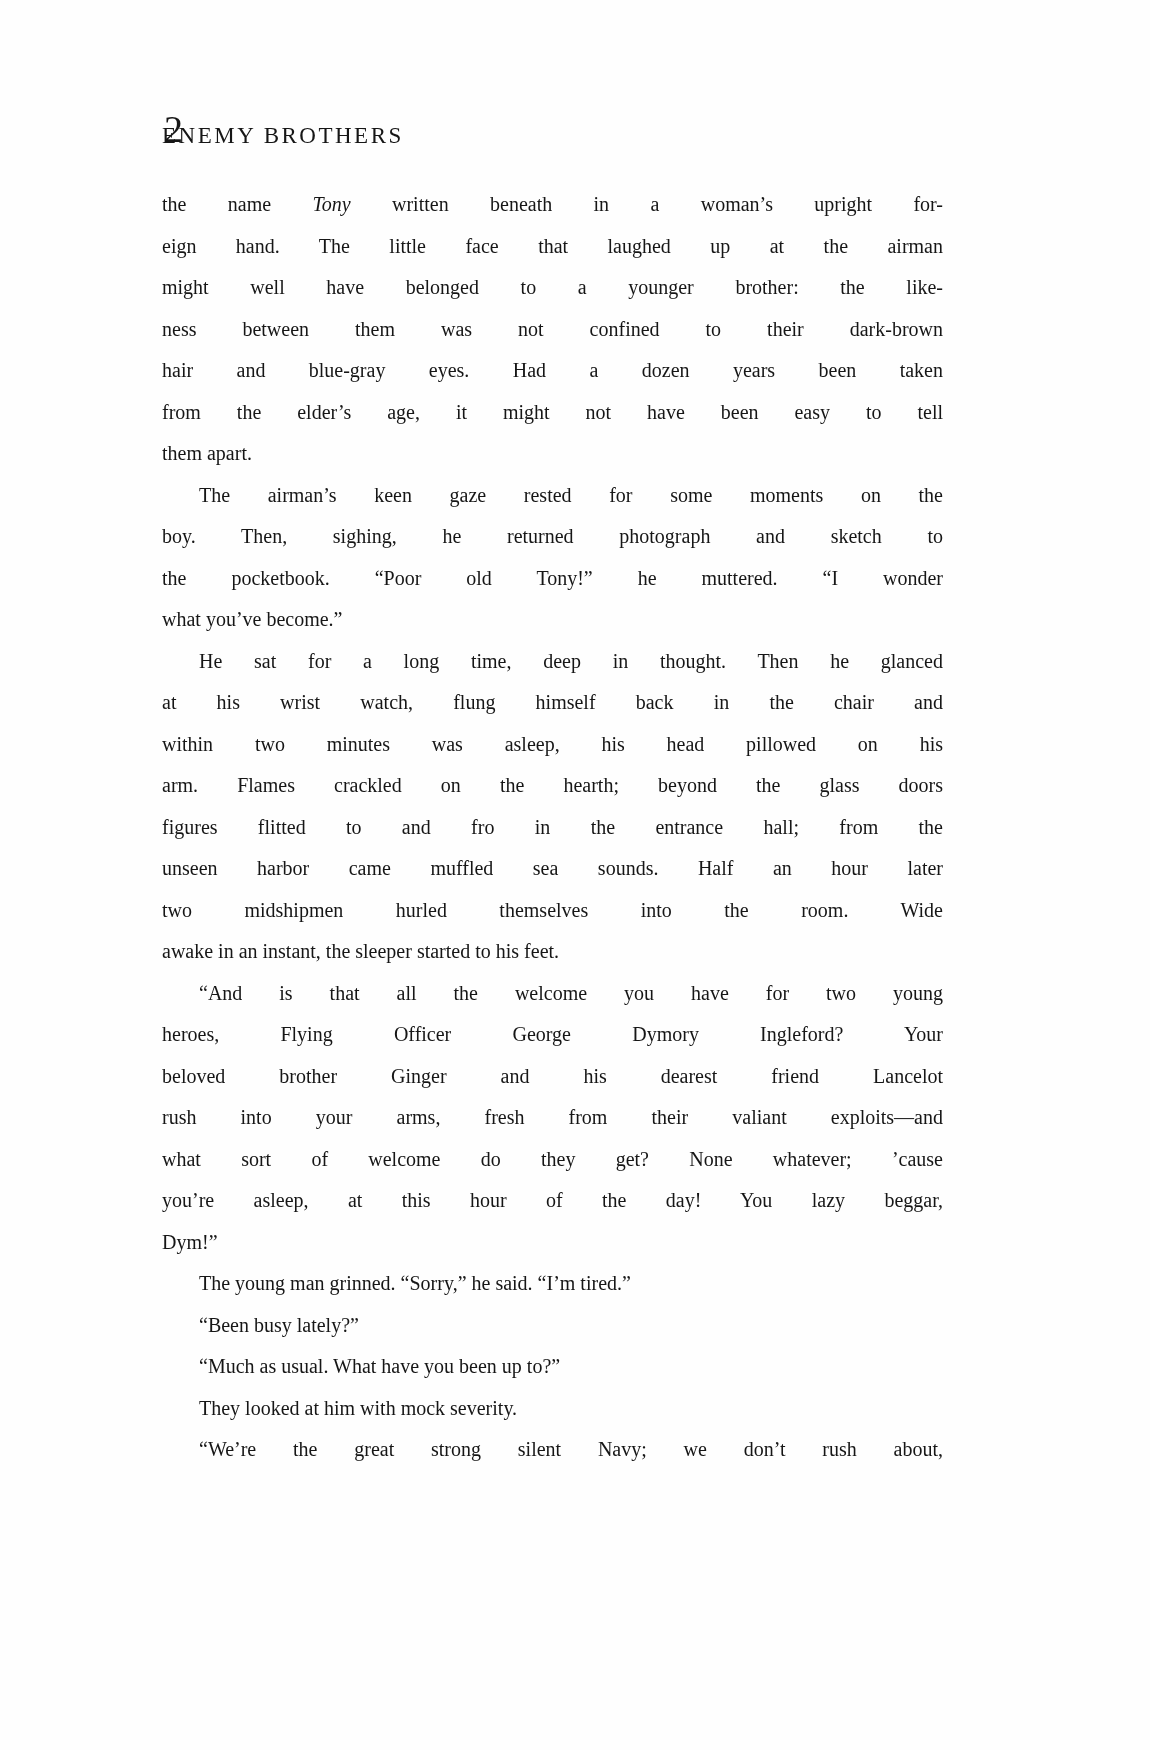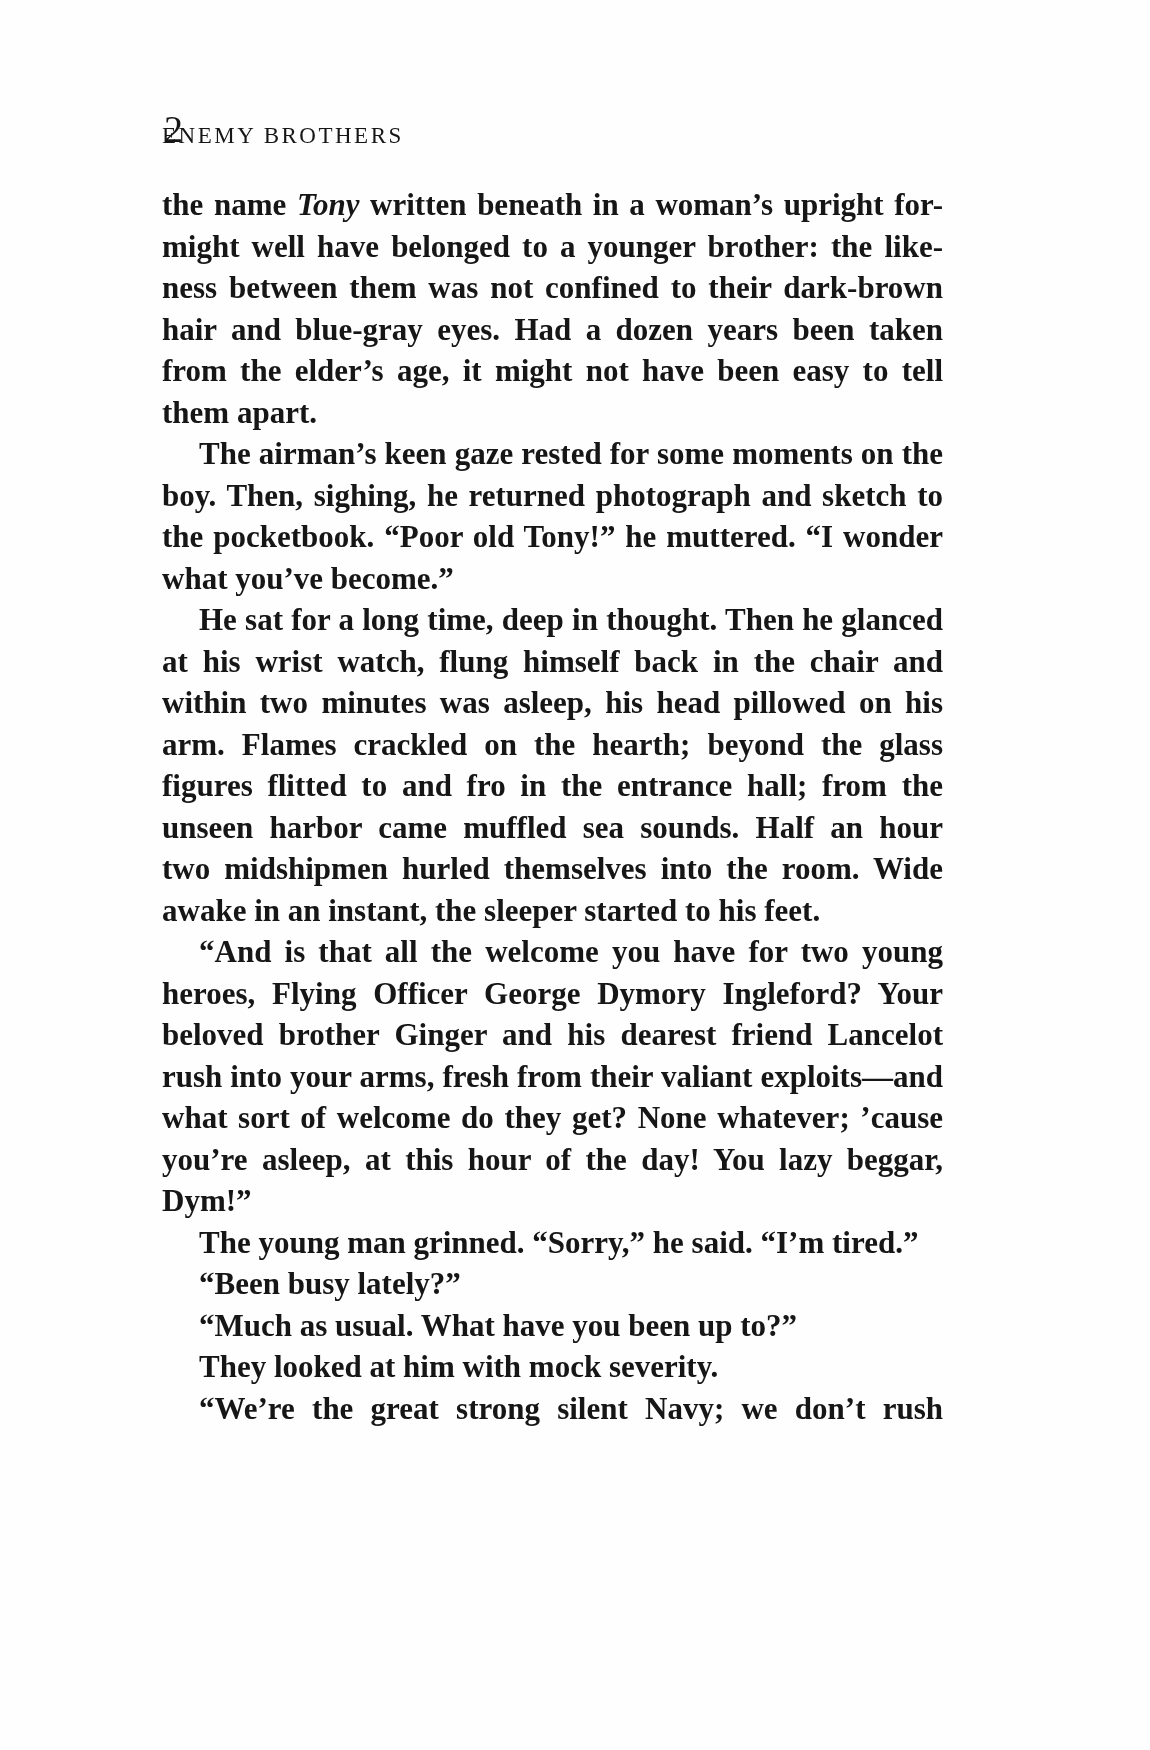--- a/index.html
+++ b/index.html
@@ -39,23 +39,22 @@
     font-size: 23px;
     line-height: 23px;
     letter-spacing: 2.5px;
     white-space: nowrap;
   }
   .text-block {
     position: absolute;
     left: 162px;
     top: 184px;
     width: 781px;
-    font-size: 31px;
+    font-size: 20px;
     line-height: 41.5px;
-    font-weight: bold;
   }
   .line {
     height: 41.5px;
     overflow: hidden;
     text-align: justify;
     text-align-last: justify;
     -moz-text-align-last: justify;
   }
   .line.para-end {
     text-align-last: left;
@@ -71,20 +70,21 @@
 </head>
 <body>
 
 <div class="page">
   <header class="running-head">
     <span class="folio">2</span>
     <span class="head-title">ENEMY BROTHERS</span>
   </header>
   <main class="text-block" id="text-block">
       <div class="line"><span>the name </span><span class="italic">Tony</span><span> written beneath in a woman’s upright for-</span></div>
+      <div class="line"><span>eign hand. The little face that laughed up at the airman</span></div>
       <div class="line"><span>might well have belonged to a younger brother: the like-</span></div>
       <div class="line"><span>ness between them was not confined to their dark-brown</span></div>
       <div class="line"><span>hair and blue-gray eyes. Had a dozen years been taken</span></div>
       <div class="line"><span>from the elder’s age, it might not have been easy to tell</span></div>
       <div class="line para-end"><span>them apart.</span></div>
       <div class="line indent"><span>The airman’s keen gaze rested for some moments on the</span></div>
       <div class="line"><span>boy. Then, sighing, he returned photograph and sketch to</span></div>
       <div class="line"><span>the pocketbook. “Poor old Tony!” he muttered. “I wonder</span></div>
       <div class="line para-end"><span>what you’ve become.”</span></div>
       <div class="line indent"><span>He sat for a long time, deep in thought. Then he glanced</span></div>

